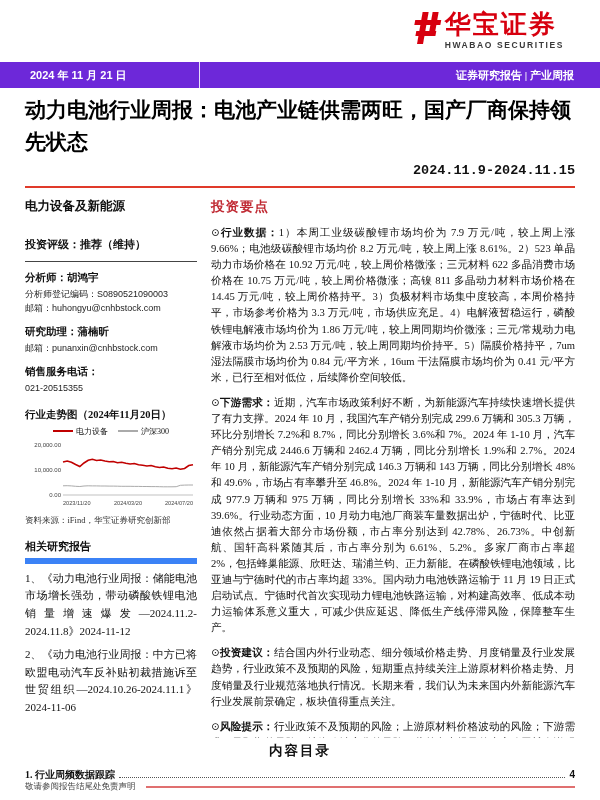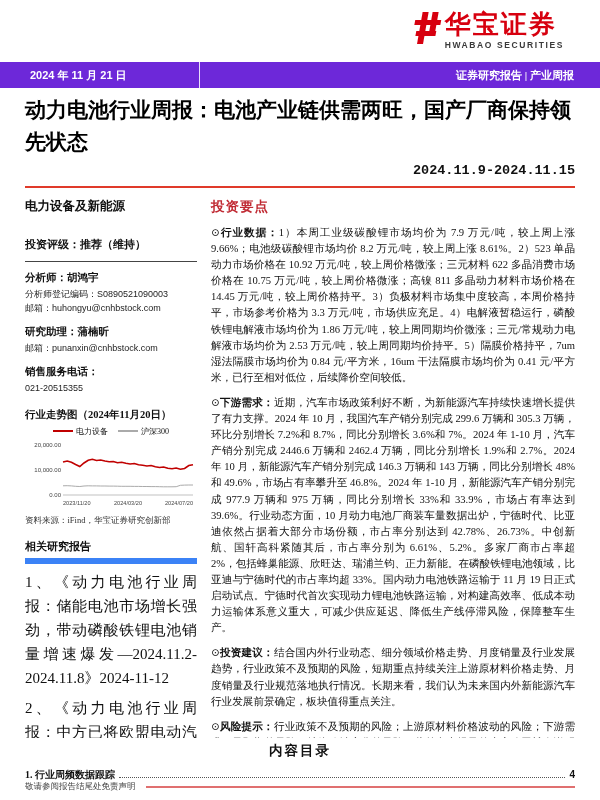--- a/index.html
+++ b/index.html
@@ -26,21 +26,21 @@
   .sb-rating{font-size:11px;font-weight:bold;margin-top:22px;padding-bottom:9px;border-bottom:1px solid #444;}
   .sb-block{margin-top:9px;}
   .sb-h{font-size:10.5px;font-weight:bold;margin-bottom:3px;}
   .sb-line{font-size:9px;color:#222;line-height:1.55;font-family:"Liberation Sans",sans-serif;}
   .trend-h{font-size:10.5px;font-weight:bold;margin:12px 0 4px 0;}
   .legend{display:flex;justify-content:center;align-items:center;gap:10px;font-size:8px;margin:2px 0;text-align:right;}
   .legend-item{display:flex;align-items:center;gap:3px;}
   .legend-line{width:20px;height:2px;}
   .chart-src{font-size:8.5px;color:#333;margin-top:4px;}
   .sb-reports-h{font-size:11px;font-weight:bold;margin-top:12px;padding-bottom:4px;border-bottom:6px solid #3b82f6;}
-  .sb-report{font-size:15px;line-height:1.6;margin-top:6px;text-align:justify;}
+  .sb-report{font-size:11px;line-height:1.6;margin-top:6px;text-align:justify;}
   
   .main-h{color:#c02a33;font-size:13.5px;font-weight:bold;letter-spacing:1px;}
   .para{font-size:10.6px;line-height:1.52;text-align:justify;margin-top:9px;}
   .para b{font-weight:bold;}
   
   .toc{position:absolute;left:25px;right:25px;top:742px;}
   .toc-h{text-align:center;font-size:13.5px;font-weight:bold;letter-spacing:2px;}
   .toc-row{display:flex;align-items:baseline;margin-top:8px;font-size:10px;font-weight:bold;}
   .toc-fill{flex:1;border-bottom:1.5px dotted #555;margin:0 4px;height:0.8em;}
   .toc-page{font-family:"Liberation Sans",sans-serif;}

